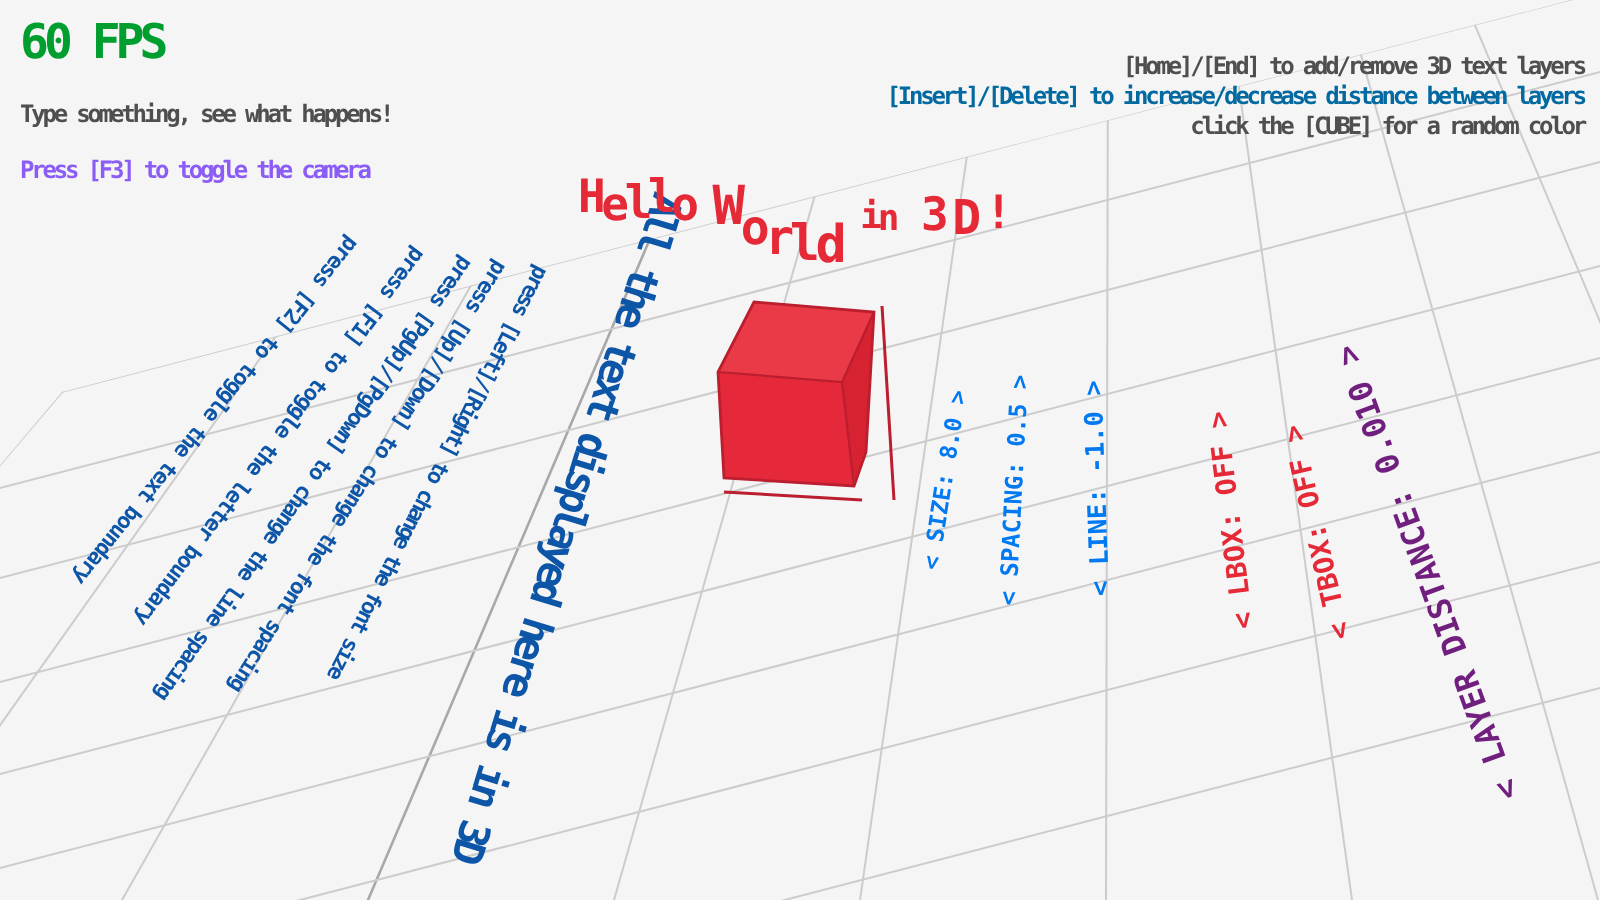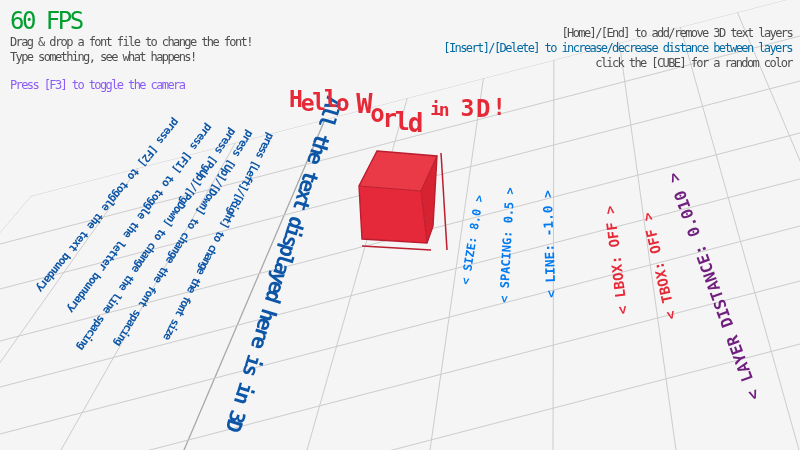--- a/index.html
+++ b/index.html
@@ -12,21 +12,21 @@
   #grid-svg{position:absolute;left:0;top:0;z-index:0;}
   #ground-texts{position:absolute;inset:0;z-index:1;}
   .gtext{position:absolute;white-space:nowrap;font-weight:bold;line-height:1;
          transform-origin:center center;}
   #cube-svg{position:absolute;left:0;top:0;z-index:2;}
   
   #wave{position:absolute;left:289px;top:88px;z-index:3;display:flex;
         align-items:flex-start;letter-spacing:-2.2px;font-weight:bold;}
   #wave span{display:inline-block;line-height:1;}
   
-  .hud{position:absolute;z-index:4;font-weight:normal;white-space:pre;line-height:1;}
+  .hud{position:absolute;z-index:4;font-weight:bold;white-space:pre;line-height:1;}
   #fps{left:10px;top:9px;font-size:24px;letter-spacing:-2.5px;}
   .instr-l{left:10px;font-size:12px;letter-spacing:-1.6px;}
   #il0{top:36px}#il1{top:51px}#il2{top:79px}
   .hud-r{right:8px;text-align:right;}
   #stats{top:9px;font-size:12.5px;letter-spacing:-1.9px;}
   .instr-r{font-size:12px;letter-spacing:-1.6px;}
   #ir0{top:27px}#ir1{top:42px}#ir2{top:57px}#ir3{top:72px}
 </style>
 </head>
 <body>
@@ -107,20 +107,19 @@
         <span style="font-size: 18px; transform: translateY(12px);">i</span>
         <span style="font-size: 18px; transform: translateY(13px);">n</span>
         <span style="font-size: 10px; transform: translateY(0px); width: 9px;"> </span>
         <span style="font-size: 23px; transform: translateY(9px); margin-left: 4px;">3</span>
         <span style="font-size: 24px; transform: translateY(9px); margin-left: 4px;">D</span>
         <span style="font-size: 23px; transform: translateY(8px); margin-left: 4px;">!</span>
       </div>
   </div>
 
   <div id="fps" class="hud" style="color: rgb(0, 158, 47);">60 FPS</div>
-  <div id="il0" class="hud instr-l" style="color: rgb(79, 79, 79);">Drag &amp; drop a font file to change the font!</div>
   <div id="il1" class="hud instr-l" style="color: rgb(79, 79, 79);">Type something, see what happens!</div>
   <div id="il2" class="hud instr-l" style="color: #8b5cf6;">Press [F3] to toggle the camera</div>
 
   <div id="ir0" class="hud hud-r instr-r" style="color: rgb(79, 79, 79);">[Home]/[End] to add/remove 3D text layers</div>
   <div id="ir1" class="hud hud-r instr-r" style="color: #0369a1;">[Insert]/[Delete] to increase/decrease distance between layers</div>
   <div id="ir2" class="hud hud-r instr-r" style="color: rgb(79, 79, 79);">click the [CUBE] for a random color</div>
 </div>
 
 </body></html>

